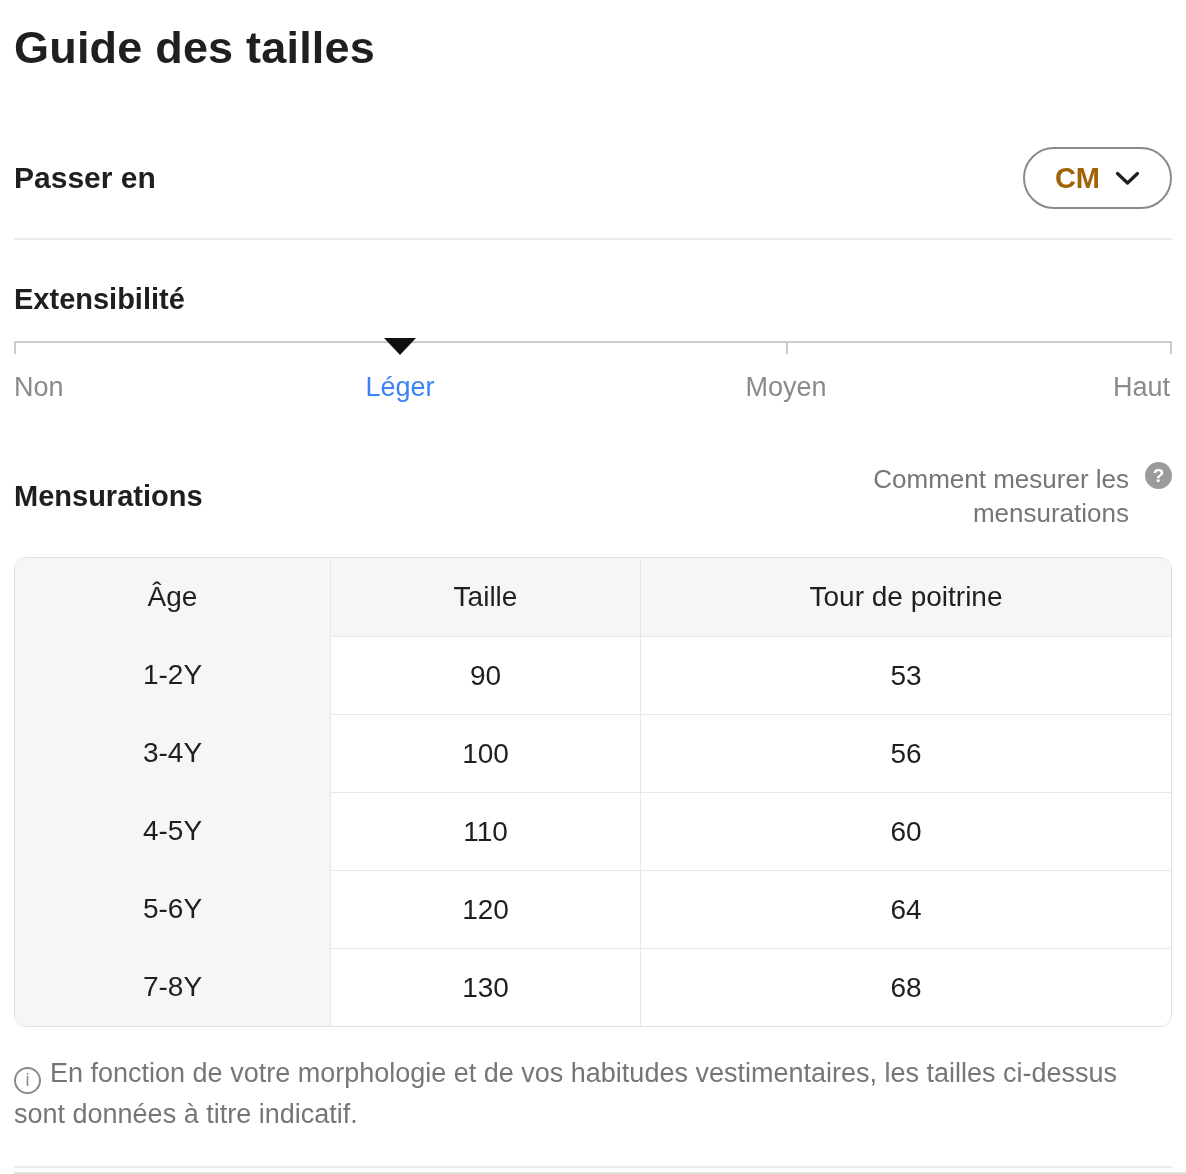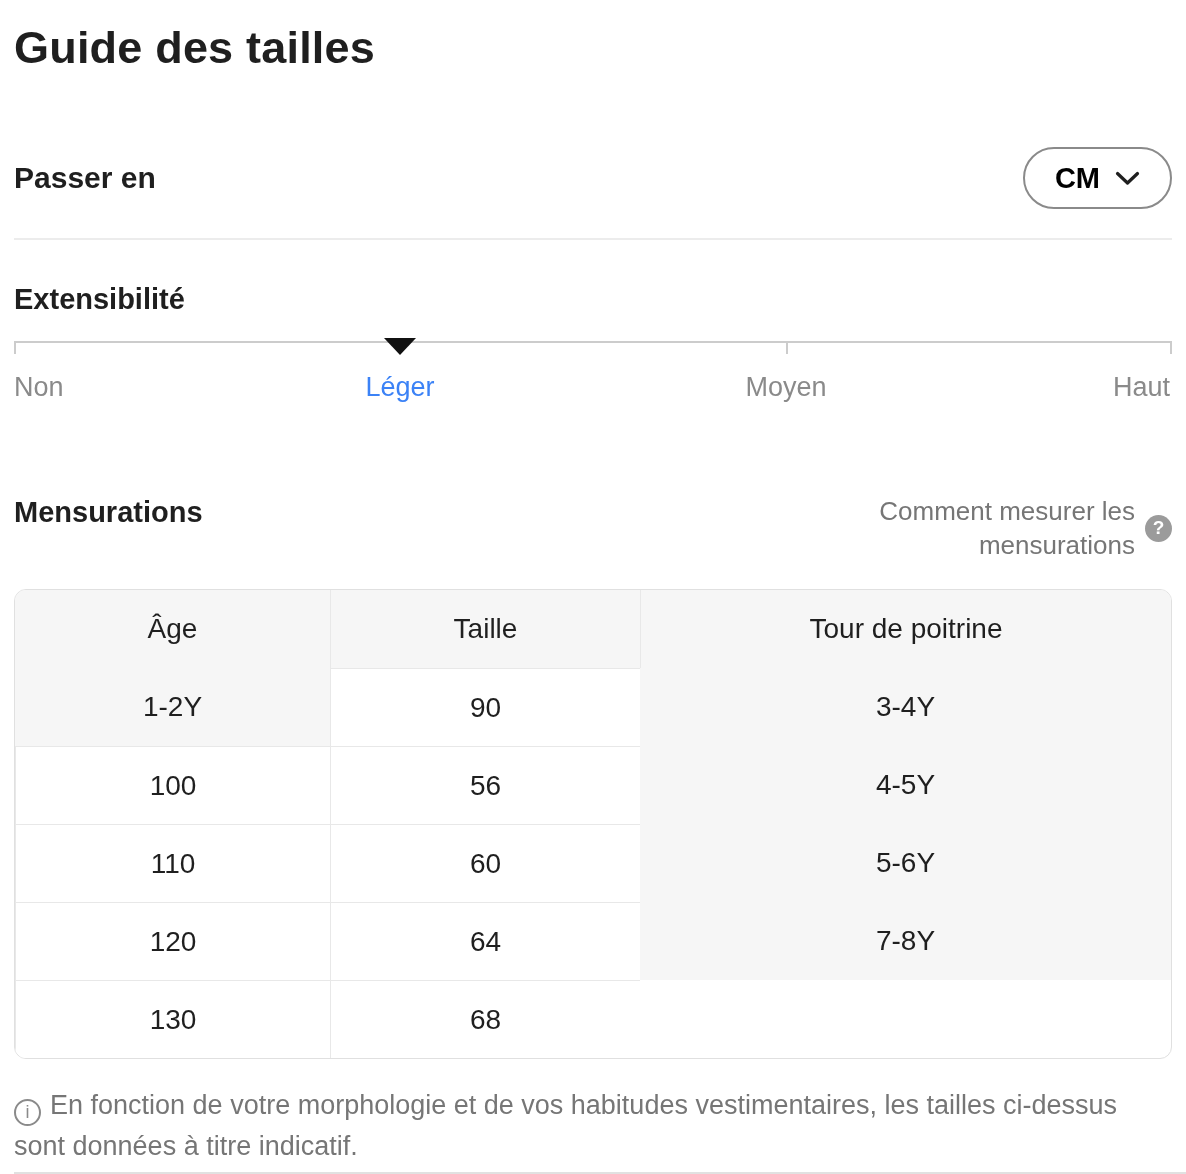--- a/index.html
+++ b/index.html
@@ -32,21 +32,21 @@
     justify-content:space-between;
     height:62px;
   }
   .unit-label { font-size:30px; font-weight:700; }
   .unit-button {
     display:flex; align-items:center; gap:15px;
     height:62px; padding:0 30px;
     background:#fff;
     border:2px solid #8a8a8a;
     border-radius:32px;
-    font-size:29px; font-weight:700; color:#000000;
+    font-size:29px; font-weight:700; color:#a16207;
     cursor:pointer;
     font-family:"Liberation Sans", sans-serif;
   }
 
   .divider {
     margin-top:29px;
     height:2px;
     background:#ececec;
   }
 
@@ -95,23 +95,22 @@
   .slider-label.selected { color:#3b82f6; }
 
   
   .mens-row {
     margin-top:55px;
     display:flex;
     align-items:center;
     justify-content:space-between;
   }
   .help-block {
-    display:flex; align-items:center; gap:10px;
+    display:flex; gap:16px;
     cursor:pointer;
-    margin-top:32px;
   }
   .help-text {
     width:272px;
     text-align:right;
     font-size:26px; line-height:34px;
     color:#767676;
   }
   .help-icon {
     flex:0 0 auto;
     width:27px; height:27px;
@@ -210,20 +209,21 @@
     </span>
   </div>
 
   <div class="size-table">
     <div class="cell head c0">Âge</div>
     <div class="cell head c1">Taille</div>
     <div class="cell head c2">Tour de poitrine</div>
 
     <div class="cell body age c0">1-2Y</div>
     <div class="cell body c1">90</div>
+    <div class="cell body c2">53</div>
 
     <div class="cell body age c0">3-4Y</div>
     <div class="cell body c1">100</div>
     <div class="cell body c2">56</div>
 
     <div class="cell body age c0">4-5Y</div>
     <div class="cell body c1">110</div>
     <div class="cell body c2">60</div>
 
     <div class="cell body age c0">5-6Y</div>

